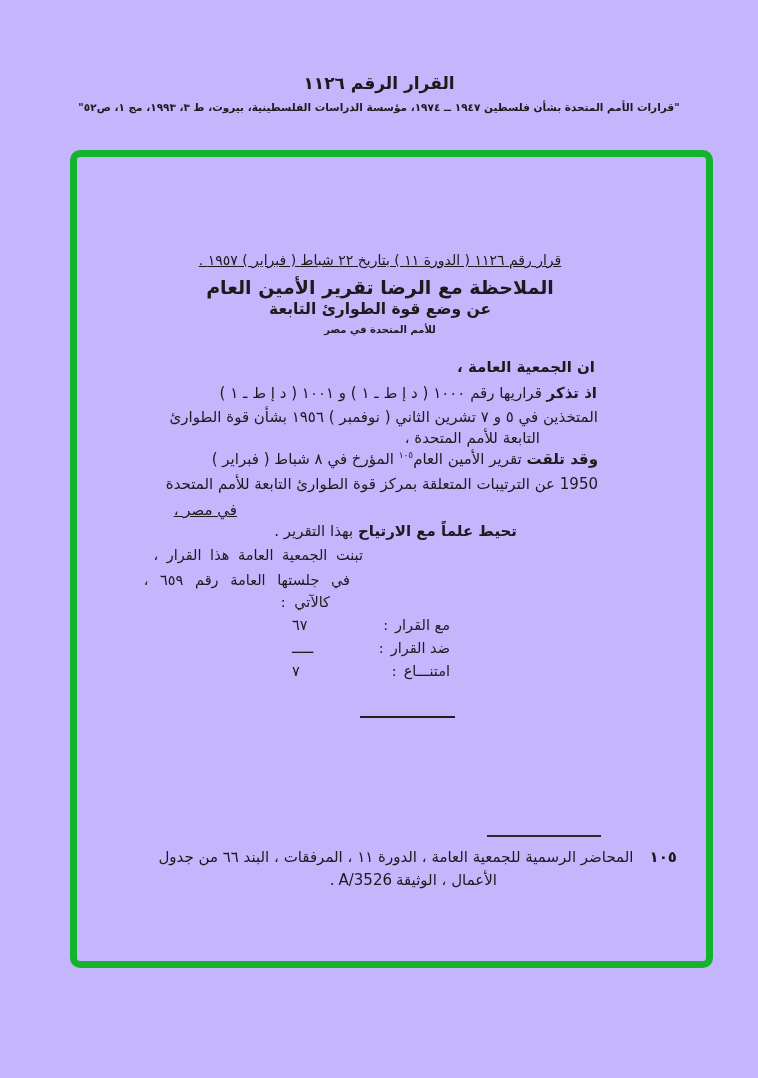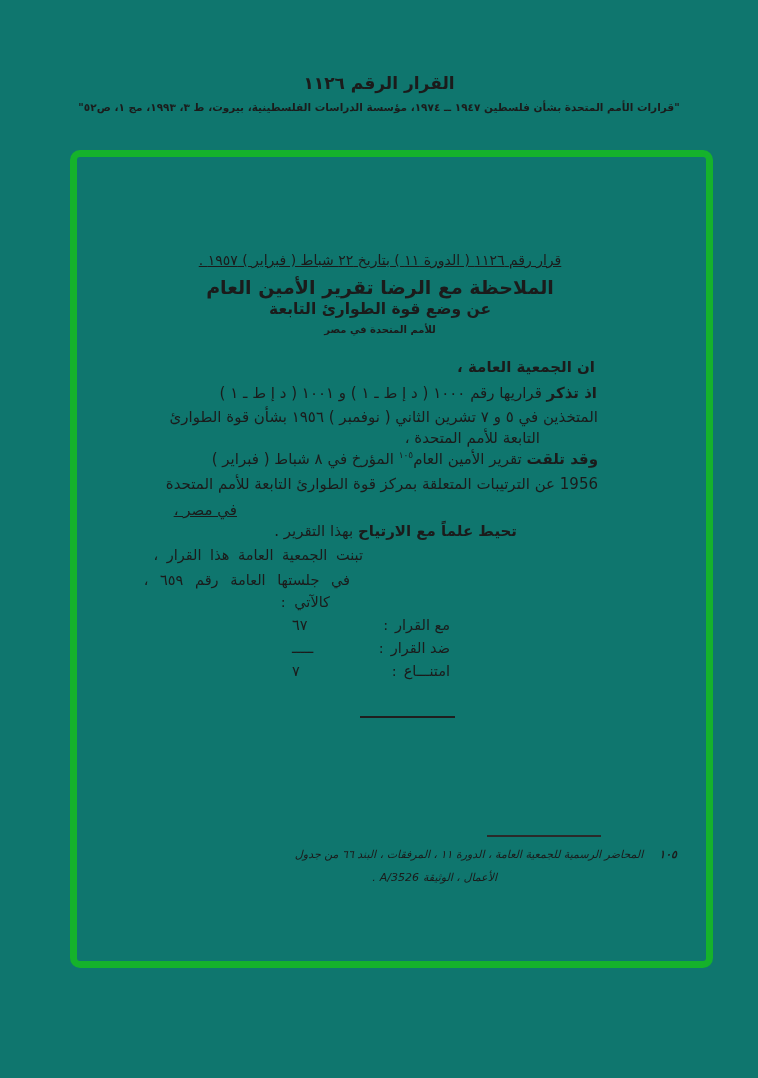--- a/index.html
+++ b/index.html
@@ -1,17 +1,17 @@
 <!DOCTYPE html>
 <html lang="ar" style="--green: #15b22b;"><head>
 <meta charset="utf-8">
 <style>
   html,body{margin:0;padding:0;background:#ffffff;}
   #page{
-    position:relative;width:758px;height:1078px;background:#0f766e;
+    position:relative;width:758px;height:1078px;background:#c4b5fd;
     font-family:"DejaVu Sans",sans-serif;color:#1b1b1b;overflow:hidden;
   }
   .abs{position:absolute;white-space:nowrap;line-height:1.15;}
   .rtl{direction:rtl;unicode-bidi:embed;}
   .b{font-weight:bold;}
 
   
   .page-title{top:74px;left:0;right:0;text-align:center;font-size:17px;font-weight:bold;}
   .source-line{top:101px;left:0;right:0;text-align:center;font-size:10.5px;font-weight:bold;letter-spacing:.2px;}
 
@@ -50,21 +50,21 @@
   .vote-row{display:flex;align-items:baseline;font-size:14.5px;width:158px;right:308px;}
   .vote-row .colon{margin:0 7px;}
   .vote-row .val{margin-right:auto;}
   .v1{top:617px;} .v2{top:640px;} .v3{top:663px;}
 
   
   .mid-divider{left:360px;top:716px;width:95px;height:2px;background:#1f1f1f;}
   .fn-divider{left:487px;top:835px;width:114px;height:2px;background:#2a2a2a;}
 
   
-  .fn{font-size:11px;font-style:italic;}
+  .fn{font-size:15px;}
   .fn1{top:849px;right:81px;}
   .fn1 .fn-num{font-weight:bold;margin-left:16px;}
   .fn2{top:872px;right:261px;}
   .fn2 .doc{margin:0 4px;direction:ltr;unicode-bidi:embed;}
 </style>
 </head>
 <body>
 
 <div id="page">
 
@@ -82,21 +82,21 @@
 
   <div class="abs rtl body-line p2a">
     <span class="b">اذ تذكر</span><span> قراريها رقم ١٠٠٠ ( د إ ط ـ ١ ) و ١٠٠١ ( د إ ط ـ ١ )</span>
   </div>
   <div class="abs rtl body-line p2b">المتخذين في ٥ و ٧ تشرين الثاني ( نوفمبر ) ١٩٥٦ بشأن قوة الطوارئ</div>
   <div class="abs rtl body-line p2c">التابعة للأمم المتحدة ،</div>
 
   <div class="abs rtl body-line p3a">
     <span class="b">وقد تلقت</span><span> تقرير الأمين العام</span><span class="sup">١٠٥</span><span> المؤرخ في ٨ شباط ( فبراير )</span>
   </div>
-  <div class="abs rtl body-line p3b">1956 عن الترتيبات المتعلقة بمركز قوة الطوارئ التابعة للأمم المتحدة</div>
+  <div class="abs rtl body-line p3b">1950 عن الترتيبات المتعلقة بمركز قوة الطوارئ التابعة للأمم المتحدة</div>
   <div class="abs rtl body-line p3c">في مصر ،</div>
 
   <div class="abs rtl body-line p4">
     <span class="b">تحيط علماً مع الارتياح</span><span> بهذا التقرير .</span>
   </div>
 
   <div class="abs rtl c-line c1">تبنت الجمعية العامة هذا القرار ،</div>
   <div class="abs rtl c-line c2">في جلستها العامة رقم ٦٥٩ ،</div>
   <div class="abs rtl c-line c3">كالآتي :</div>
 

